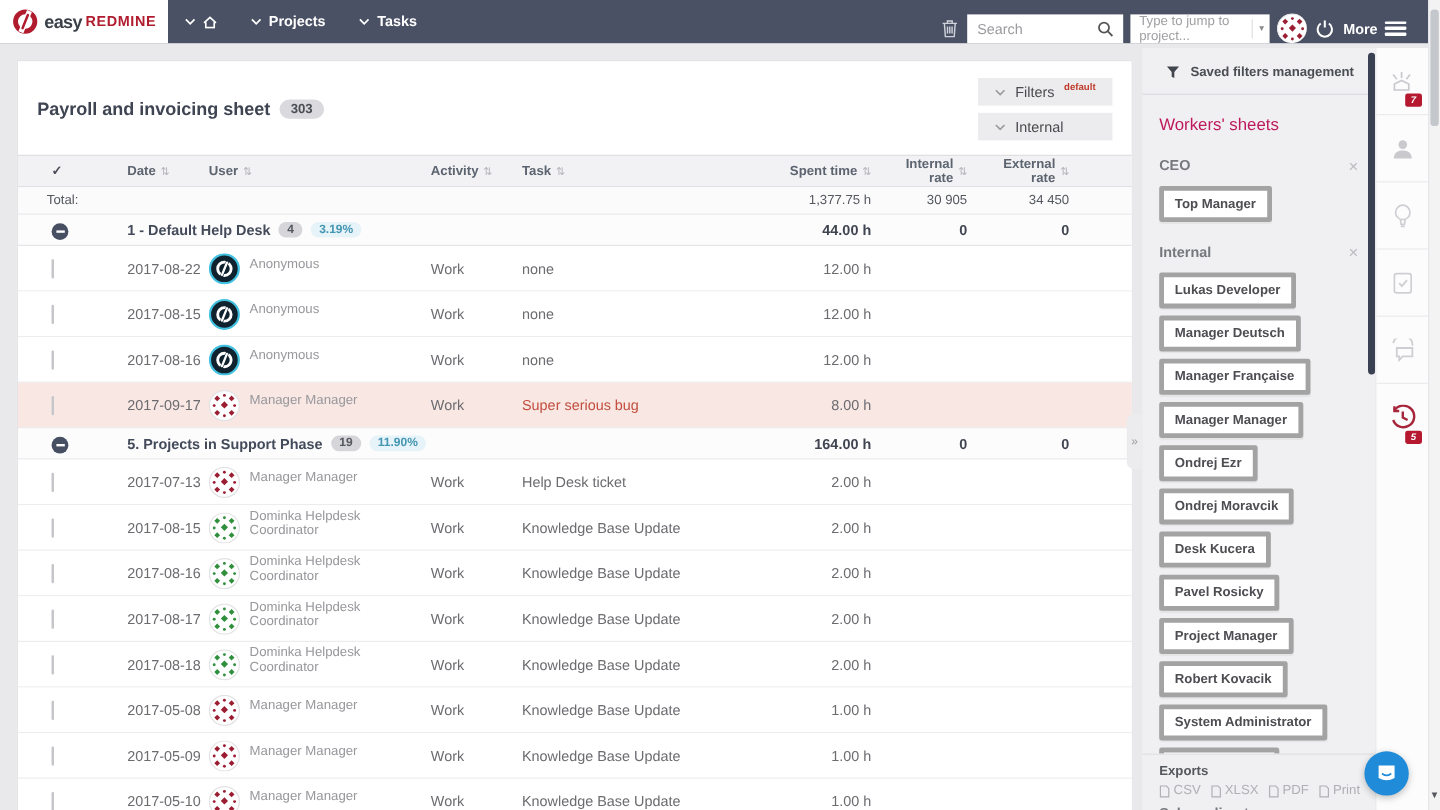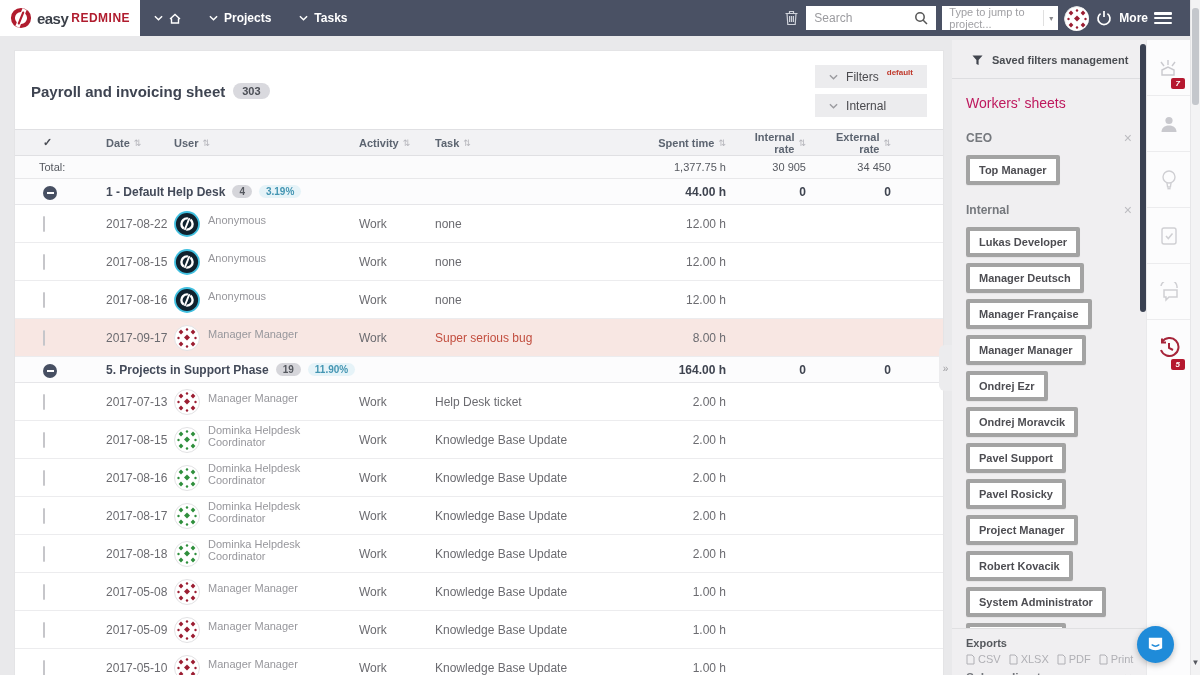--- a/index.html
+++ b/index.html
@@ -1,20 +1,20 @@
 <!DOCTYPE html>
 <html><head>
 <meta charset="utf-8">
 <style>
   * { margin:0; padding:0; box-sizing:border-box; }
   html,body { width:1200px; height:675px; overflow:hidden; background:#e9e9eb;
     font-family:"Liberation Sans", sans-serif; }
 
   
-  .topbar { position:absolute; left:0; top:0; width:1200px; height:36px; background:#4a5164; display:flex; align-items:center; }
+  .topbar { position:absolute; left:0; top:0; width:1200px; height:36px; background:#4a5164; display:flex; align-items:flex-end; }
   .logo-box { width:140px; height:36px; background:#fff; display:flex; align-items:center; justify-content:center; gap:5px; }
   .logo-mark { width:22px; height:22px; }
   .logo-easy { font-size:15px; font-weight:bold; color:#3a3f48; letter-spacing:-0.5px; }
   .logo-red { font-size:12px; font-weight:bold; color:#b01c2e; letter-spacing:0.5px; margin-left:-2px; }
   .nav-item { display:flex; align-items:center; gap:6px; color:#fff; font-size:12px; font-weight:bold; padding:0 14px; height:36px; cursor:pointer; }
   .nav-item:first-of-type { margin-left:12px; }
   .chev { width:9px; height:6px; }
   .topbar-right { margin-left:auto; display:flex; align-items:center; gap:6px; padding-right:28px; }
   .icon-btn { width:18px; height:18px; display:flex; align-items:center; justify-content:center; cursor:pointer; }
   .search-box { width:130px; height:24px; background:#fff; display:flex; align-items:center; padding:0 6px 0 8px; }
@@ -595,21 +595,21 @@
   <button class="chip">Manager Deutsch</button>
 
   <button class="chip">Manager Française</button>
 
   <button class="chip">Manager Manager</button>
 
   <button class="chip">Ondrej Ezr</button>
 
   <button class="chip">Ondrej Moravcik</button>
 
-  <button class="chip">Pavel Support</button>
+  <button class="chip">Desk Kucera</button>
 
   <button class="chip">Pavel Rosicky</button>
 
   <button class="chip">Project Manager</button>
 
   <button class="chip">Robert Kovacik</button>
 
   <button class="chip">System Administrator</button>
 
   <button class="chip">WBS Manager</button>

